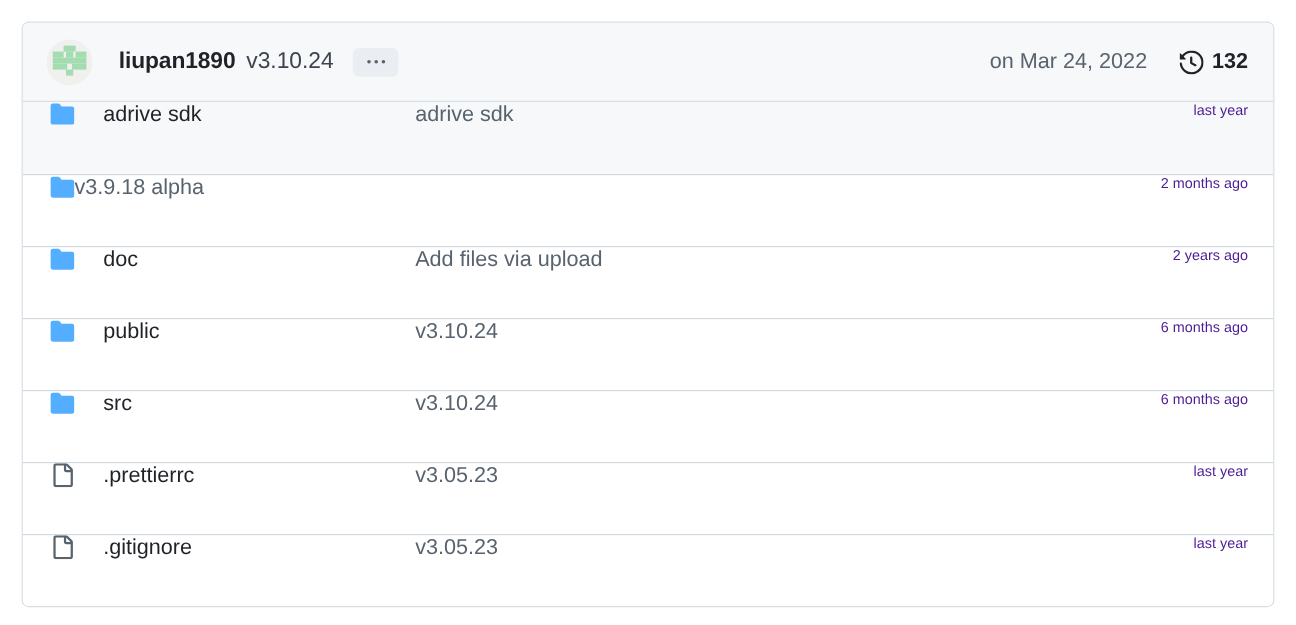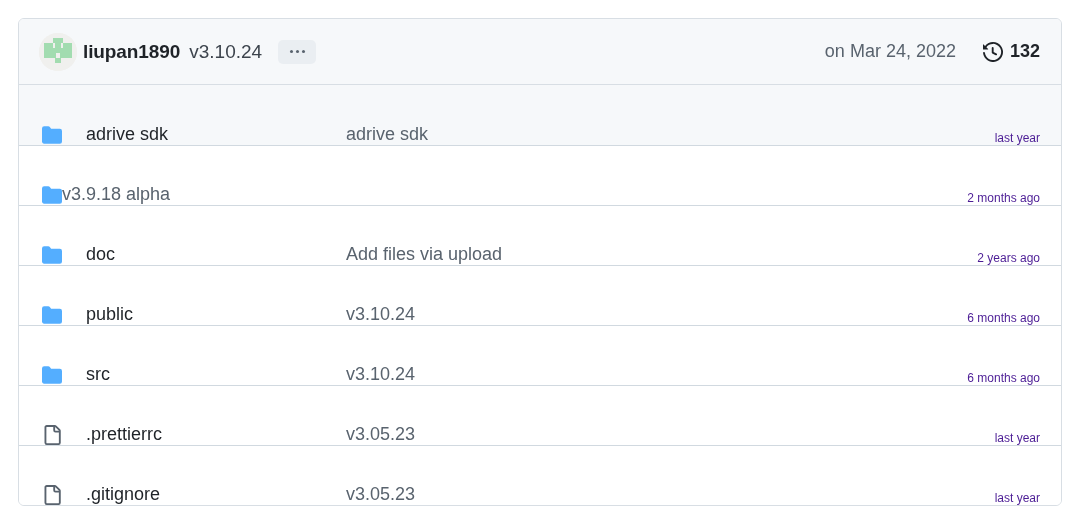--- a/index.html
+++ b/index.html
@@ -39,21 +39,21 @@
     height: 38px;
     border-radius: 50%;
     background: #f0f0ee;
     flex: 0 0 auto;
     position: relative;
     overflow: hidden;
   }
   .avatar svg { display: block; }
 
   .author {
-    margin-left: 6px;
+    margin-left: 22px;
     font-size: 19px;
     font-weight: bold;
     color: #1f2328;
     letter-spacing: -0.1px;
     white-space: nowrap;
   }
 
   .commit-msg {
     margin-left: 9px;
     font-size: 19px;
@@ -106,21 +106,21 @@
   .history-icon { display: block; flex: 0 0 auto; }
   .commit-count {
     font-size: 18px;
     font-weight: bold;
     color: #1f2328;
   }
 
   
   .row {
     display: flex;
-    align-items: flex-end;
+    align-items: flex-start;
     height: 60px;
     padding: 0 21px 0 23px;
     border-top: 1px solid #d1d9e0;
     background: #ffffff;
     cursor: pointer;
   }
   .row:first-of-type { border-top: none; }
   .row.highlight { background: #f6f8fa; }
 
   .row-icon {

